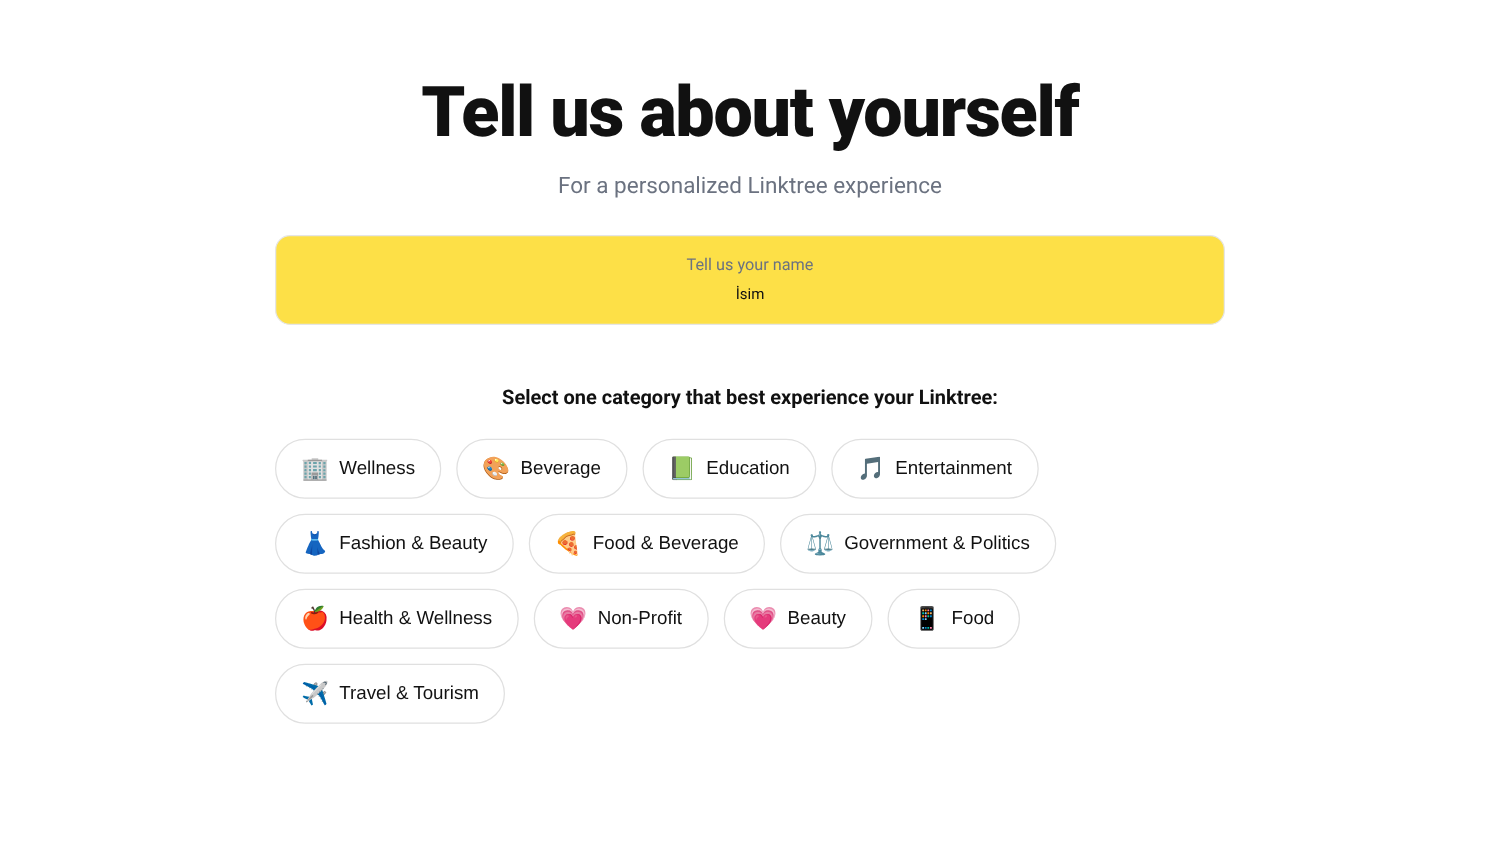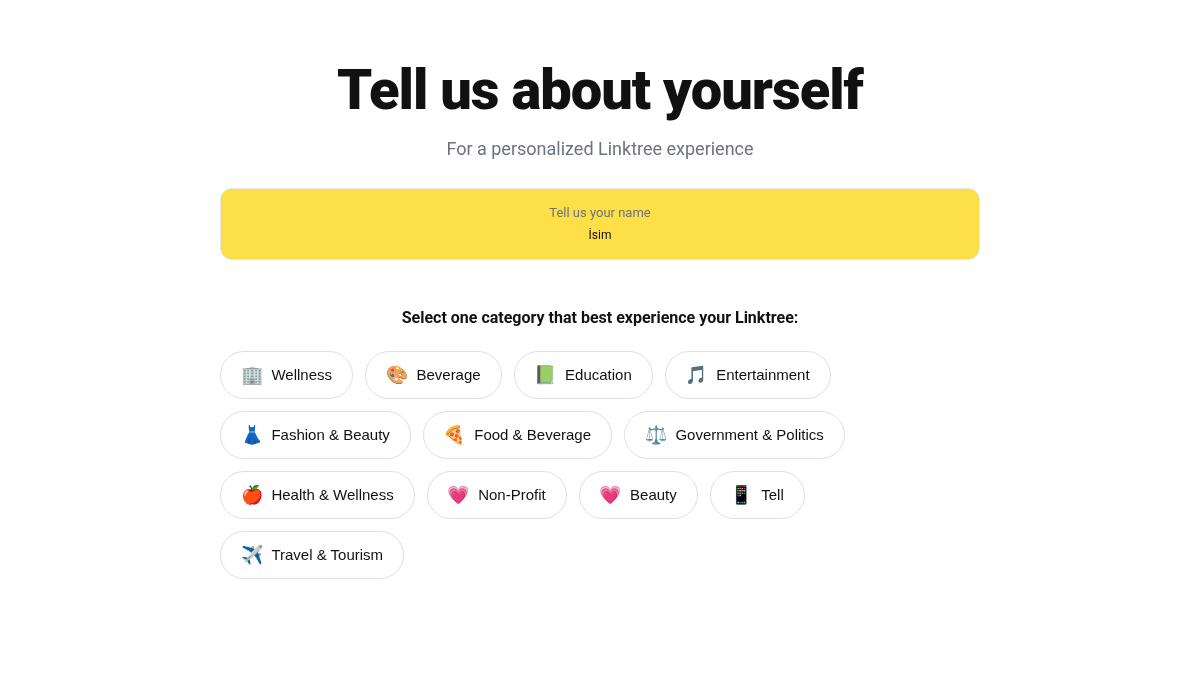--- a/index.html
+++ b/index.html
@@ -151,21 +151,21 @@
         <button class="category-pill">
           <span class="emoji">💗</span>
           <span>Non-Profit</span>
         </button>
         <button class="category-pill">
           <span class="emoji">💗</span>
           <span>Beauty</span>
         </button>
         <button class="category-pill">
           <span class="emoji">📱</span>
-          <span>Tell</span>
+          <span>Food</span>
         </button>
         <button class="category-pill">
           <span class="emoji">✈️</span>
           <span>Travel &amp; Tourism</span>
         </button>
       </div>
   </div>
 
 </div>
 

